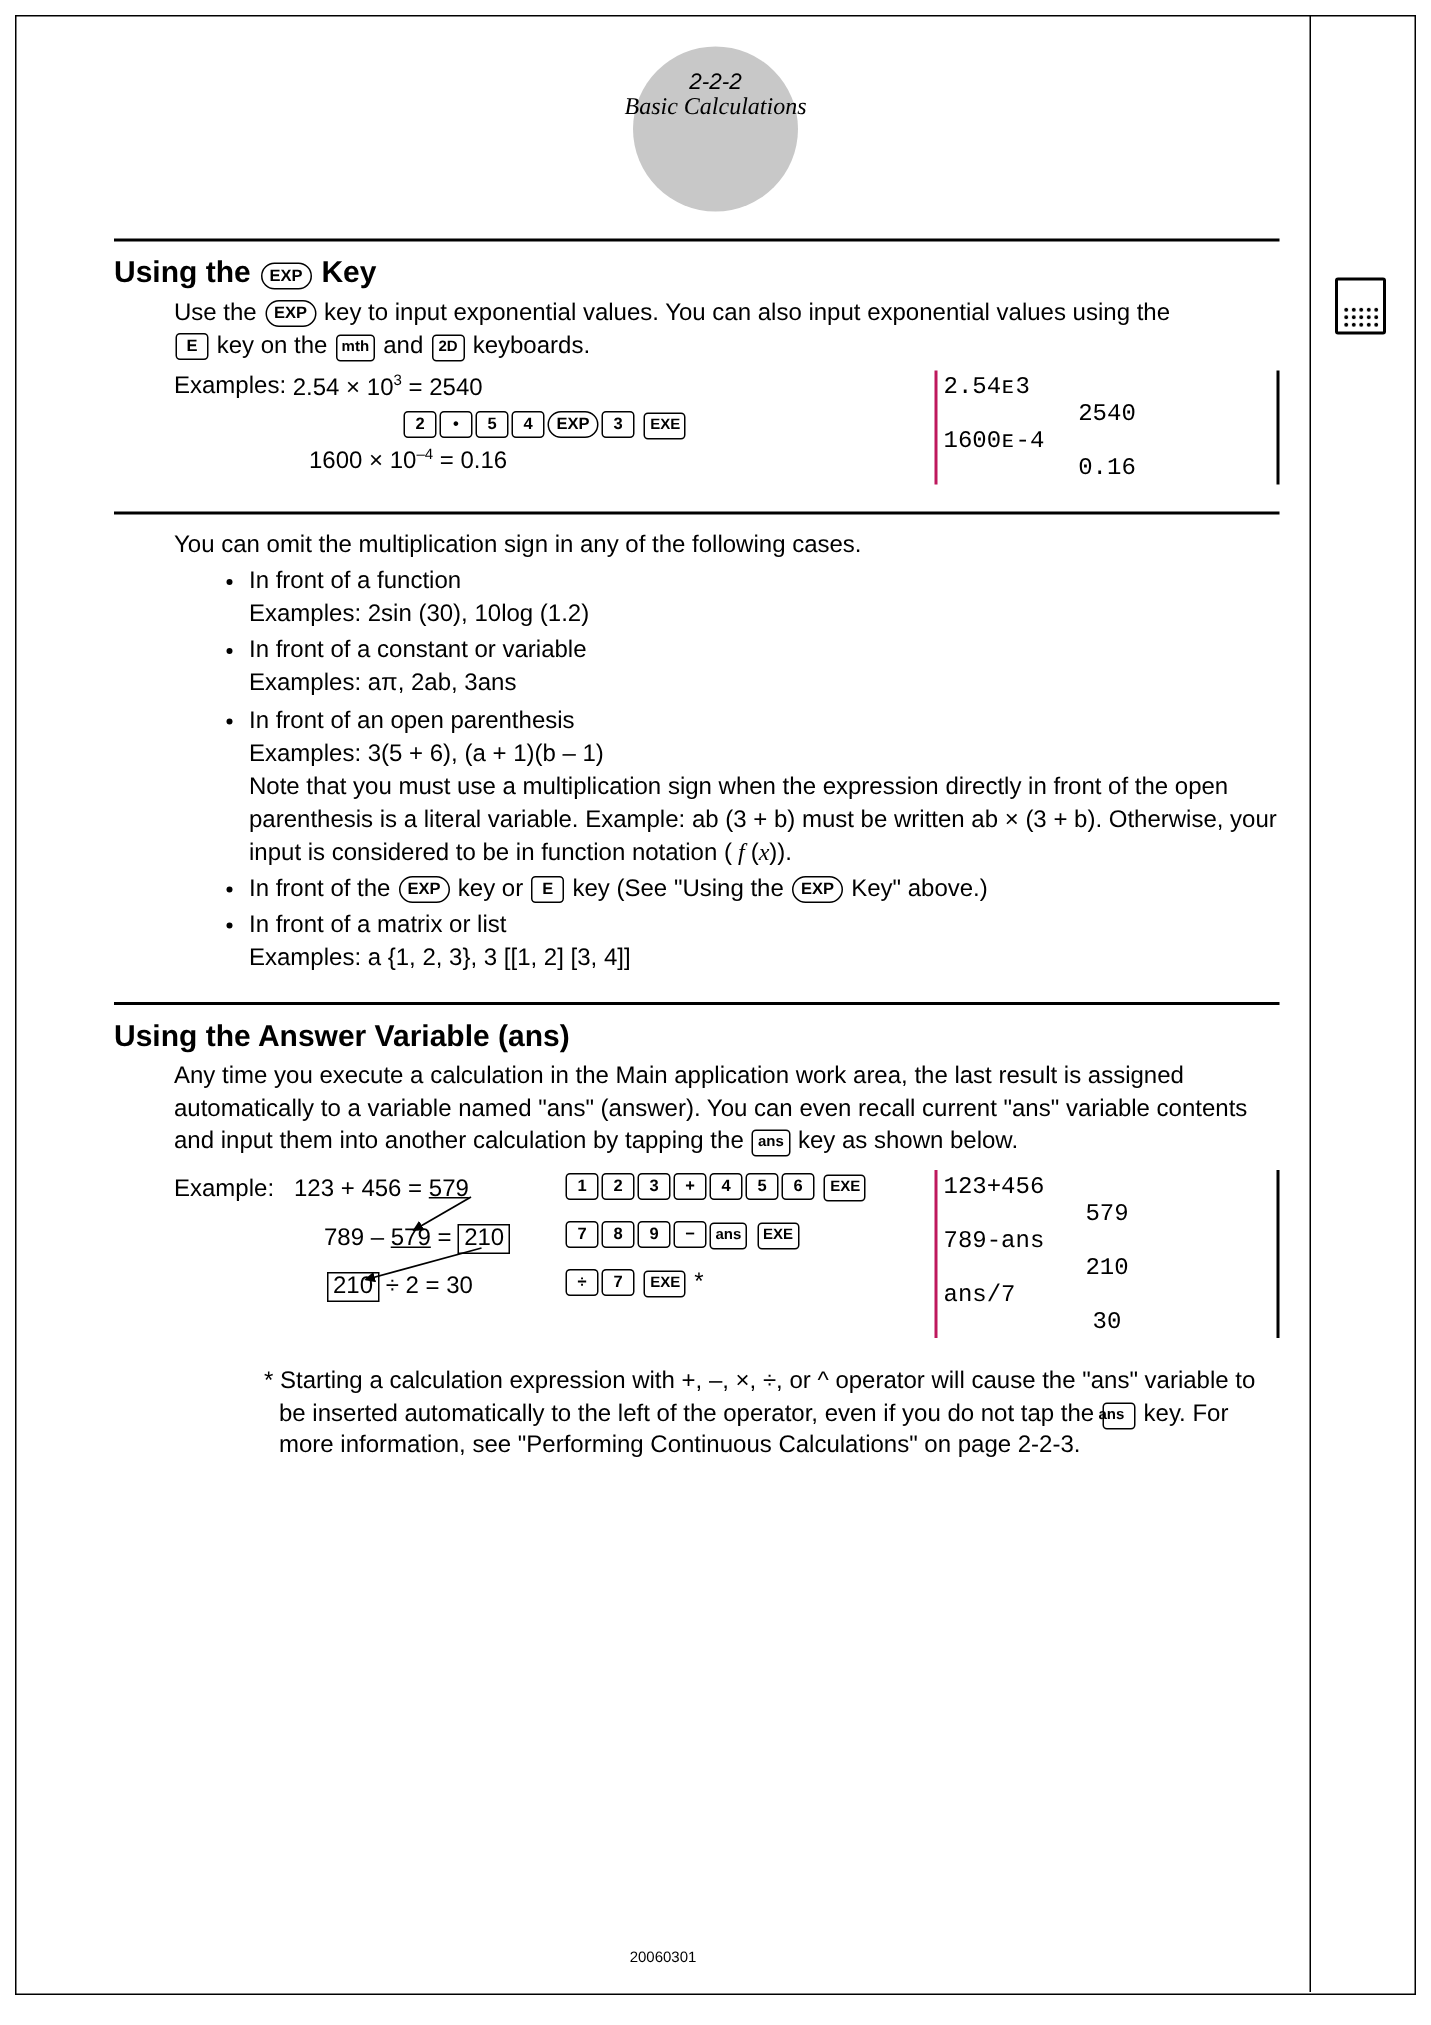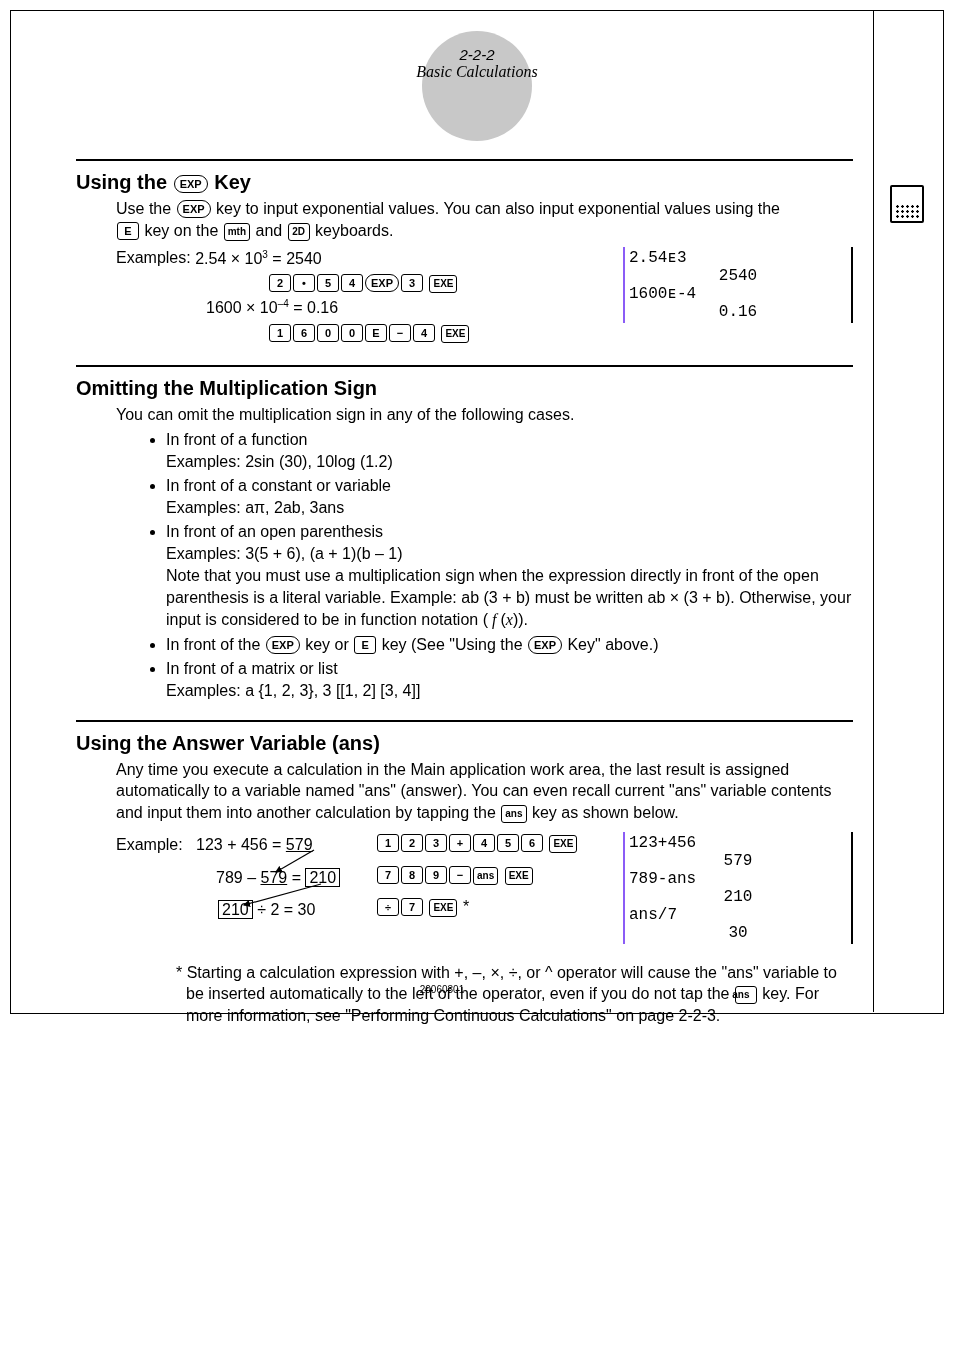--- a/index.html
+++ b/index.html
@@ -7,21 +7,21 @@
     font-family: Arial, Helvetica, sans-serif;
     font-size: 16px;
     background: #fff;
     color: #000;
     width: 954px;
   }
   .page {
     border: 1px solid #000;
     margin: 10px;
     position: relative;
-    height: 1004px;
+    height: 1320px;
     box-sizing: border-box;
   }
   .right-rail {
     position: absolute;
     right: -1px;
     top: -1px;
     width: 70px;
     height: 100%;
     border-left: 1px solid #000;
   }
@@ -106,21 +106,21 @@
     vertical-align: 1px;
     font-family: Arial, sans-serif;
     margin: 0 1px;
   }
   .key.oval { border-radius: 10px; padding: 0 5px; min-width: 22px; }
   .key.sq { border-radius: 3px; min-width: 14px; padding: 0 3px;}
   .key.mini { font-size: 10px; }
   .examples-label { font-weight: normal; }
   .screen {
     position: absolute;
-    border-left: 2px solid #8b5cf6;
+    border-left: 2px solid #be185d;
     border-right: 2px solid #000;
     font-family: "Courier New", monospace;
     font-size: 16px;
     padding: 2px 4px;
     width: 230px;
     box-sizing: border-box;
   }
   .screen .l { text-align: left; }
   .screen .r { text-align: center; }
   .row { position: relative; }
@@ -190,34 +190,30 @@
       <span class="key sq">E</span><span> key on the </span><span class="key sq mini">mth</span><span> and </span><span class="key sq mini">2D</span><span> keyboards.</span>
     </p>
 
     <div class="row" style="margin-top:6px;">
       <div class="indent1">
         <p><span class="examples-label">Examples:</span> <span class="math">2.54 × 10<span class="sup">3</span> = 2540</span></p>
         <p class="keyrow" style="margin-left:152px;">
           <span class="key sq">2</span><span class="key sq">•</span><span class="key sq">5</span><span class="key sq">4</span><span class="key oval">EXP</span><span class="key sq">3</span> <span class="key sq mini">EXE</span>
         </p>
         <p style="margin-left:90px;" class="math">1600 × 10<span class="sup">–4</span> = 0.16</p>
-        <p class="keyrow" style="margin-left:152px;">
-          <span class="key sq">1</span><span class="key sq">6</span><span class="key sq">0</span><span class="key sq">0</span><span class="key sq">E</span><span class="key sq">−</span><span class="key sq">4</span> <span class="key sq mini">EXE</span>
-        </p>
       </div>
       <div class="screen" style="top:0; right:0;">
         <div class="l">2.54ᴇ3</div>
         <div class="r">2540</div>
         <div class="l">1600ᴇ-4</div>
         <div class="r">0.16</div>
       </div>
     </div>
 
     <hr class="rule" style="margin-top:22px;">
-    <h2 class="section">Omitting the Multiplication Sign</h2>
     <p class="indent1">You can omit the multiplication sign in any of the following cases.</p>
     <ul class="bullets">
       <li>
         <span>In front of a function</span><br>
         <span class="sub"><span class="examples-label">Examples:</span><span> 2sin (30), 10log (1.2)</span></span>
       </li>
       <li>
         <span>In front of a constant or variable</span><br>
         <span class="sub"><span class="examples-label">Examples:</span><span> aπ, 2ab, 3ans</span></span>
       </li>

